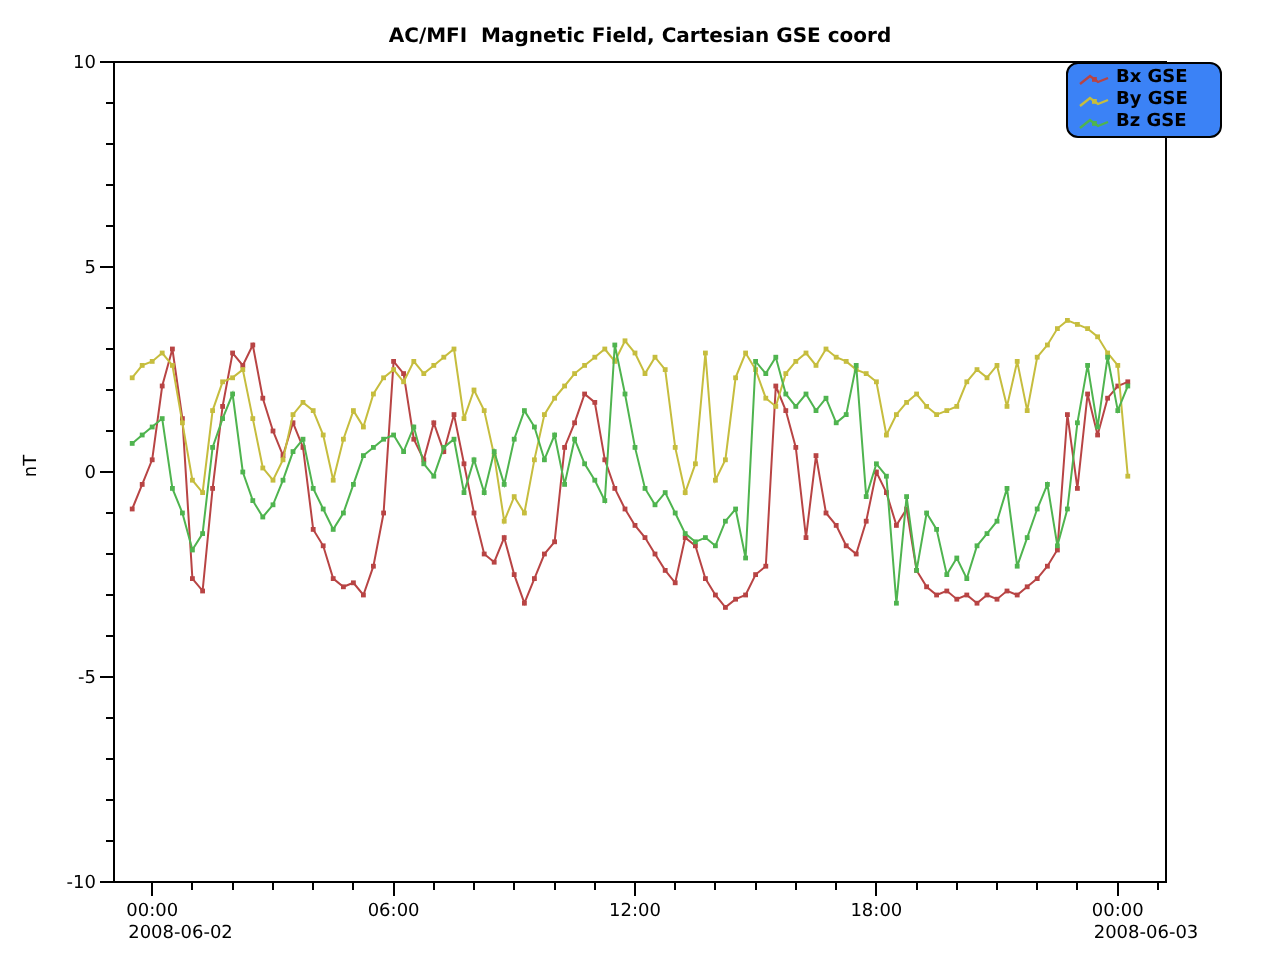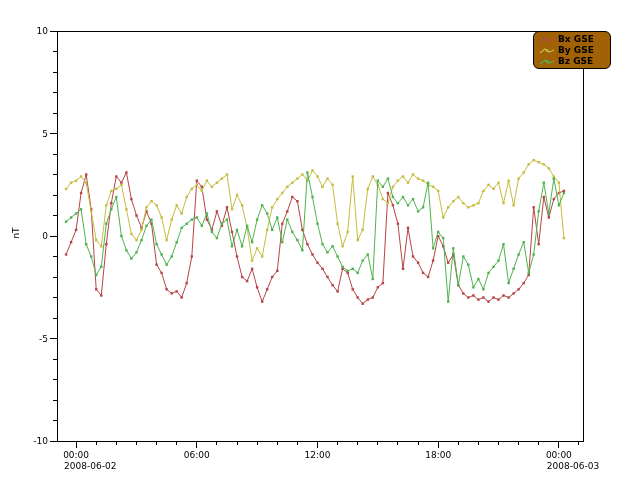--- a/index.html
+++ b/index.html
@@ -4,30 +4,31 @@
 <style>
   html,body{margin:0;padding:0;background:#fff;}
   .screen{position:relative;width:640px;height:480px;background:#ffffff;overflow:hidden;
           font-family:"DejaVu Sans",sans-serif;color:#000;}
   .chart-title{position:absolute;top:13px;left:0;width:640px;text-align:center;
                font-size:10px;font-weight:bold;white-space:pre;}
   .plot-svg{position:absolute;left:0;top:0;}
   .y-axis-label{position:absolute;left:6px;top:228px;width:20px;font-size:9px;
                 transform:rotate(-90deg);transform-origin:center center;text-align:center;}
   .legend{position:absolute;left:533px;top:31px;width:78px;height:38px;box-sizing:border-box;
-          border:1px solid #000;border-radius:6px;background:#a16207;padding:2px 0 0 5px;}
+          border:1px solid #000;border-radius:6px;background:#3b82f6;padding:2px 0 0 5px;}
   .legend-row{display:flex;align-items:center;gap:3px;height:11px;}
   .legend-row span{font-size:9px;font-weight:bold;line-height:11px;}
   svg text{font-family:"DejaVu Sans",sans-serif;font-size:9px;fill:#000;}
 </style>
 </head>
 <body>
 
 <div class="screen">
 
+  <div class="chart-title">AC/MFI  Magnetic Field, Cartesian GSE coord</div>
 
   <svg class="plot-svg" id="plot" width="640" height="480">
       <rect x="57" y="31" width="526" height="410" fill="none" stroke="#000" stroke-width="1" shape-rendering="crispEdges"></rect>
       <line x1="76.10898661567877" y1="441" x2="76.10898661567877" y2="448" stroke="#000" stroke-width="1" shape-rendering="crispEdges"></line>
       <line x1="96.22370936902486" y1="441" x2="96.22370936902486" y2="445" stroke="#000" stroke-width="1" shape-rendering="crispEdges"></line>
       <line x1="116.33843212237093" y1="441" x2="116.33843212237093" y2="445" stroke="#000" stroke-width="1" shape-rendering="crispEdges"></line>
       <line x1="136.45315487571702" y1="441" x2="136.45315487571702" y2="445" stroke="#000" stroke-width="1" shape-rendering="crispEdges"></line>
       <line x1="156.5678776290631" y1="441" x2="156.5678776290631" y2="445" stroke="#000" stroke-width="1" shape-rendering="crispEdges"></line>
       <line x1="176.6826003824092" y1="441" x2="176.6826003824092" y2="445" stroke="#000" stroke-width="1" shape-rendering="crispEdges"></line>
       <line x1="196.79732313575528" y1="441" x2="196.79732313575528" y2="448" stroke="#000" stroke-width="1" shape-rendering="crispEdges"></line>

